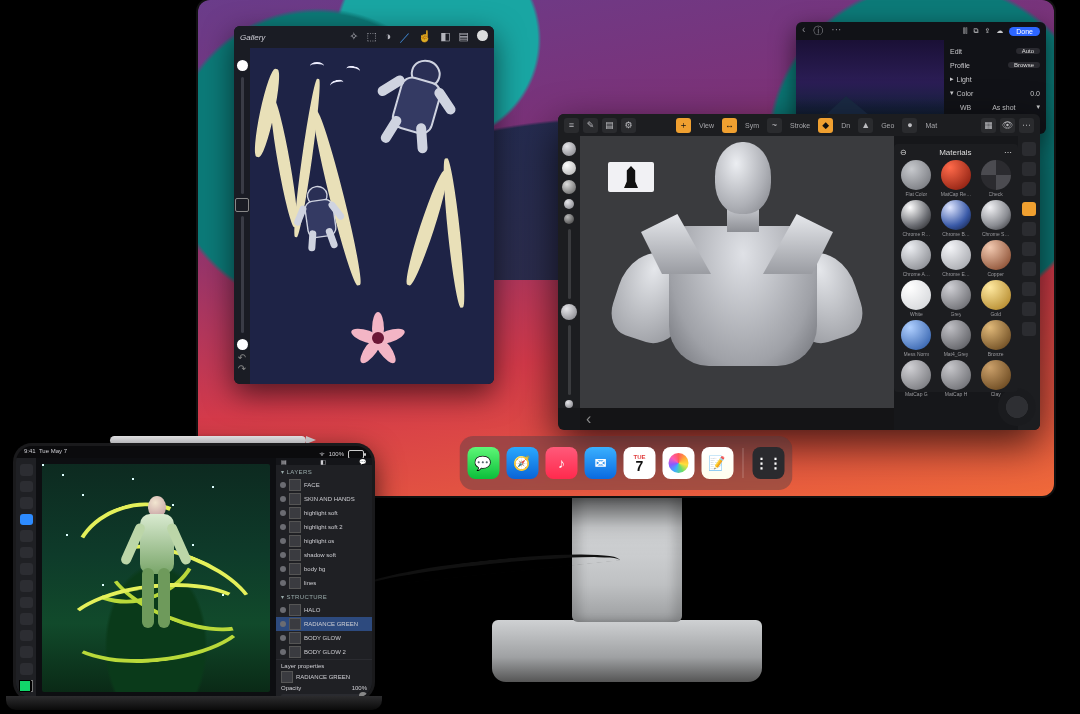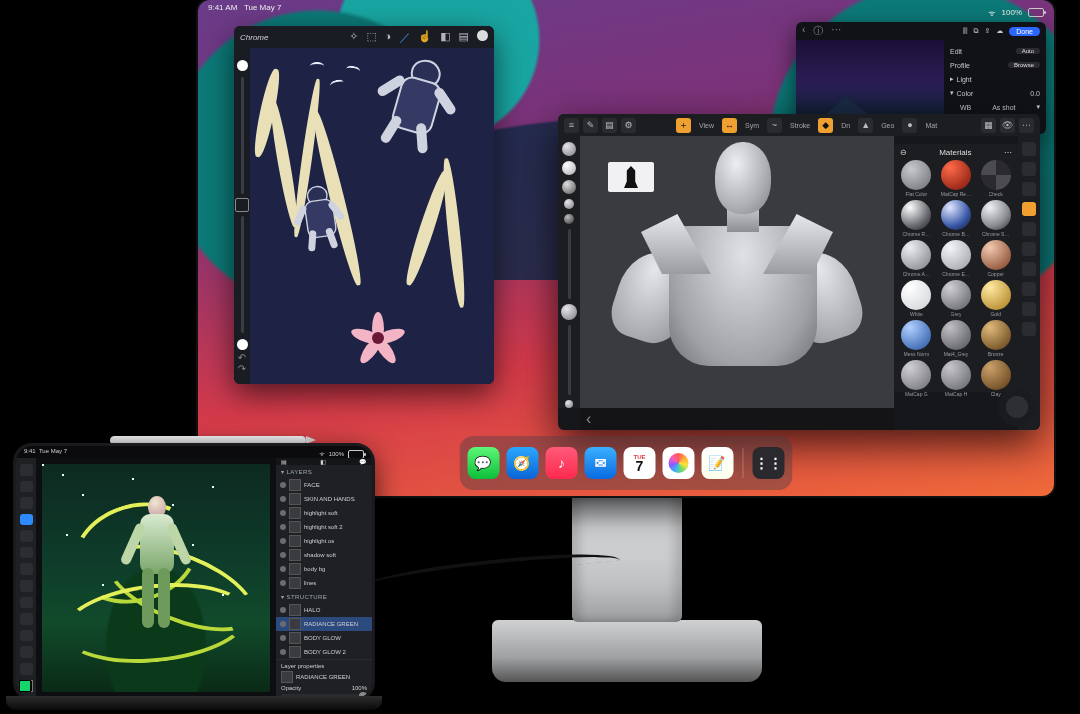--- a/index.html
+++ b/index.html
@@ -312,35 +312,24 @@
 </head>
 <body>
 
 <div class="monitor-stand-base"></div>
 <div class="monitor-stand-neck"></div>
 <div class="cable"></div>
 
 <div class="monitor">
   <div class="wallpaper"></div>
 
-  <div class="statusbar">
-    <div>
-      <span>9:41 AM</span>&nbsp;&nbsp;
-      <span>Tue May 7</span>
-    </div>
-    <div class="right">
-      <span>ᯤ</span>
-      <span>100%</span>
-      <span class="batt"></span>
-    </div>
-  </div>
 
   <div class="draw-app">
     <div class="draw-toolbar">
-      <span>Chrome</span>
+      <span>Gallery</span>
       <span class="tools">
         <span>✧</span>
         <span>⬚</span>
         <span>◑</span>
         <span style="color:#4aa3ff">／</span>
         <span>☝</span>
         <span>◧</span>
         <span>▤</span>
         <span style="display:inline-block;width:11px;height:11px;border-radius:50%;background:#fff"></span>
       </span>

